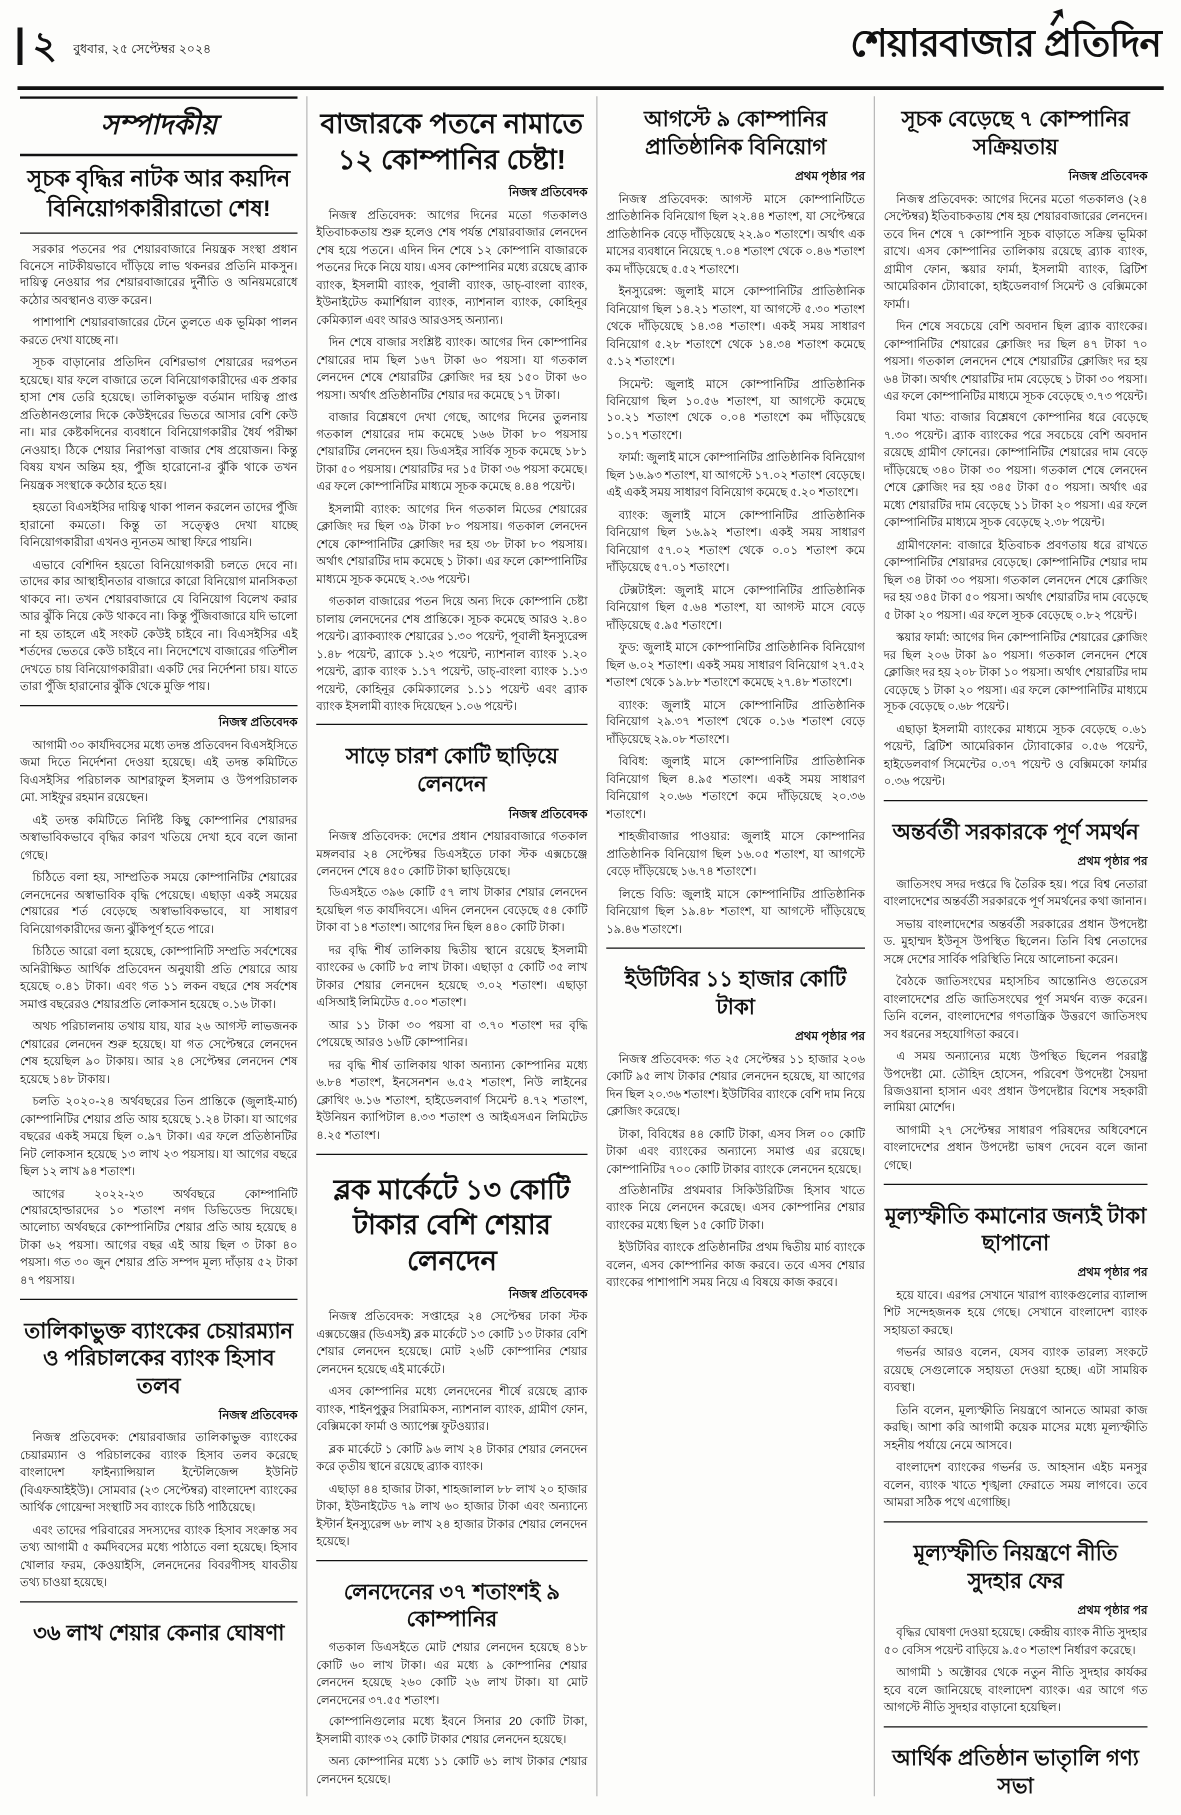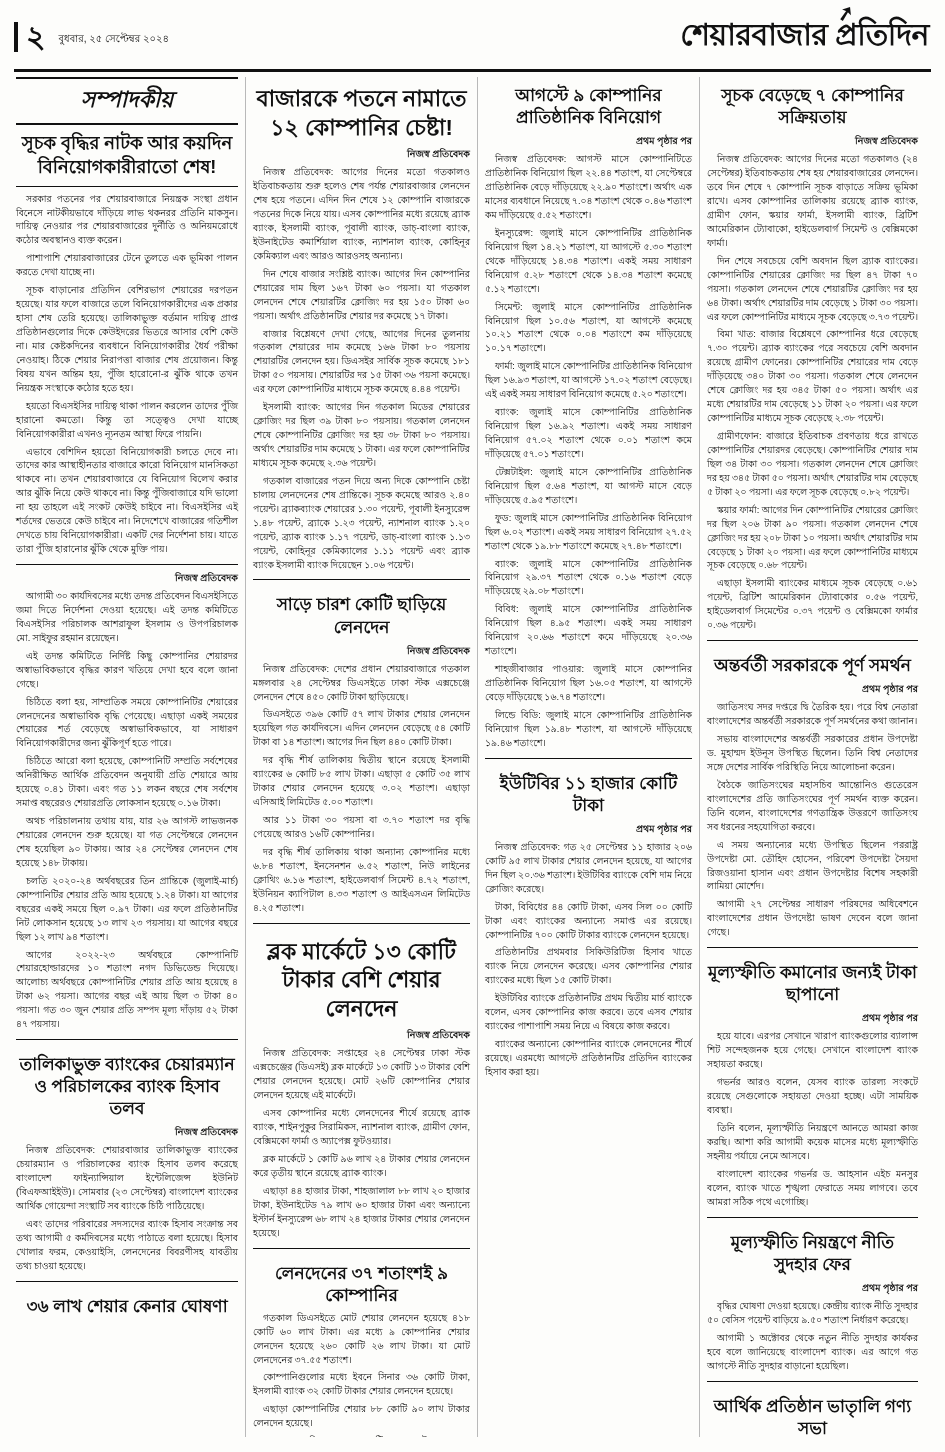--- a/index.html
+++ b/index.html
@@ -204,22 +204,21 @@
         <div class="byline">নিজস্ব প্রতিবেদক</div>
         <p class="body">নিজস্ব প্রতিবেদক: সপ্তাহের ২৪ সেপ্টেম্বর ঢাকা স্টক এক্সচেঞ্জের (ডিএসই) ব্লক মার্কেটে ১৩ কোটি ১৩ টাকার বেশি শেয়ার লেনদেন হয়েছে। মোট ২৬টি কোম্পানির শেয়ার লেনদেন হয়েছে এই মার্কেটে।</p>
         <p class="body">এসব কোম্পানির মধ্যে লেনদেনের শীর্ষে রয়েছে ব্র্যাক ব্যাংক, শাইনপুকুর সিরামিকস, ন্যাশনাল ব্যাংক, গ্রামীণ ফোন, বেক্সিমকো ফার্মা ও অ্যাপেক্স ফুটওয়্যার।</p>
         <p class="body">ব্লক মার্কেটে ১ কোটি ৯৬ লাখ ২৪ টাকার শেয়ার লেনদেন করে তৃতীয় স্থানে রয়েছে ব্র্যাক ব্যাংক।</p>
         <p class="body">এছাড়া ৪৪ হাজার টাকা, শাহজালাল ৮৮ লাখ ২০ হাজার টাকা, ইউনাইটেড ৭৯ লাখ ৬০ হাজার টাকা এবং অন্যান্যে ইস্টার্ন ইনস্যুরেন্স ৬৮ লাখ ২৪ হাজার টাকার শেয়ার লেনদেন হয়েছে।</p>
       </div>
 
       <div class="rule-top">
         <div class="headline">লেনদেনের ৩৭ শতাংশই ৯ কোম্পানির</div>
         <p class="body">গতকাল ডিএসইতে মোট শেয়ার লেনদেন হয়েছে ৪১৮ কোটি ৬০ লাখ টাকা। এর মধ্যে ৯ কোম্পানির শেয়ার লেনদেন হয়েছে ২৬০ কোটি ২৬ লাখ টাকা। যা মোট লেনদেনের ৩৭.৫৫ শতাংশ।</p>
-        <p class="body">কোম্পানিগুলোর মধ্যে ইবনে সিনার ৩৬ কোটি টাকা, ইসলামী ব্যাংক ৩২ কোটি টাকার শেয়ার লেনদেন হয়েছে।</p>
-        <p class="body">এছাড়া কোম্পানিটির শেয়ার ৮৮ কোটি ৯০ লাখ টাকার লেনদেন হয়েছে।</p>
+        <p class="body">কোম্পানিগুলোর মধ্যে ইবনে সিনার 20 কোটি টাকা, ইসলামী ব্যাংক ৩২ কোটি টাকার শেয়ার লেনদেন হয়েছে।</p>
         <p class="body">অন্য কোম্পানির মধ্যে ১১ কোটি ৬১ লাখ টাকার শেয়ার লেনদেন হয়েছে।</p>
       </div>
     </div>
 
     <div class="col">
       <div class="headline">আগস্টে ৯ কোম্পানির প্রাতিষ্ঠানিক বিনিয়োগ</div>
       <div class="byline">প্রথম পৃষ্ঠার পর</div>
       <p class="body">নিজস্ব প্রতিবেদক: আগস্ট মাসে কোম্পানিটিতে প্রাতিষ্ঠানিক বিনিয়োগ ছিল ২২.৪৪ শতাংশ, যা সেপ্টেম্বরে প্রাতিষ্ঠানিক বেড়ে দাঁড়িয়েছে ২২.৯০ শতাংশে। অর্থাৎ এক মাসের ব্যবধানে নিয়েছে ৭.০৪ শতাংশ থেকে ০.৪৬ শতাংশ কম দাঁড়িয়েছে ৫.৫২ শতাংশে।</p>
       <p class="body">ইনস্যুরেন্স: জুলাই মাসে কোম্পানিটির প্রাতিষ্ঠানিক বিনিয়োগ ছিল ১৪.২১ শতাংশ, যা আগস্টে ৫.৩০ শতাংশ থেকে দাঁড়িয়েছে ১৪.৩৪ শতাংশ। একই সময় সাধারণ বিনিয়োগ ৫.২৮ শতাংশে থেকে ১৪.৩৪ শতাংশ কমেছে ৫.১২ শতাংশে।</p>
       <p class="body">সিমেন্ট: জুলাই মাসে কোম্পানিটির প্রাতিষ্ঠানিক বিনিয়োগ ছিল ১০.৫৬ শতাংশ, যা আগস্টে কমেছে ১০.২১ শতাংশ থেকে ০.০৪ শতাংশে কম দাঁড়িয়েছে ১০.১৭ শতাংশে।</p>
@@ -232,21 +231,20 @@
       <p class="body">শাহজীবাজার পাওয়ার: জুলাই মাসে কোম্পানির প্রাতিষ্ঠানিক বিনিয়োগ ছিল ১৬.০৫ শতাংশ, যা আগস্টে বেড়ে দাঁড়িয়েছে ১৬.৭৪ শতাংশে।</p>
       <p class="body">লিন্ডে বিডি: জুলাই মাসে কোম্পানিটির প্রাতিষ্ঠানিক বিনিয়োগ ছিল ১৯.৪৮ শতাংশ, যা আগস্টে দাঁড়িয়েছে ১৯.৪৬ শতাংশে।</p>
 
       <div class="rule-top">
         <div class="headline">ইউটিবির ১১ হাজার কোটি টাকা</div>
         <div class="byline">প্রথম পৃষ্ঠার পর</div>
         <p class="body">নিজস্ব প্রতিবেদক: গত ২৫ সেপ্টেম্বর ১১ হাজার ২০৬ কোটি ৯৫ লাখ টাকার শেয়ার লেনদেন হয়েছে, যা আগের দিন ছিল ২০.৩৬ শতাংশ। ইউটিবির ব্যাংকে বেশি দাম নিয়ে ক্লোজিং করেছে।</p>
         <p class="body">টাকা, বিবিধের ৪৪ কোটি টাকা, এসব সিল ০০ কোটি টাকা এবং ব্যাংকের অন্যান্যে সমাপ্ত এর রয়েছে। কোম্পানিটির ৭০০ কোটি টাকার ব্যাংকে লেনদেন হয়েছে।</p>
         <p class="body">প্রতিষ্ঠানটির প্রথমবার সিকিউরিটিজ হিসাব খাতে ব্যাংক নিয়ে লেনদেন করেছে। এসব কোম্পানির শেয়ার ব্যাংকের মধ্যে ছিল ১৫ কোটি টাকা।</p>
         <p class="body">ইউটিবির ব্যাংকে প্রতিষ্ঠানটির প্রথম দ্বিতীয় মার্চ ব্যাংকে বলেন, এসব কোম্পানির কাজ করবে। তবে এসব শেয়ার ব্যাংকের পাশাপাশি সময় নিয়ে এ বিষয়ে কাজ করবে।</p>
-        <p class="body">ব্যাংকের অন্যান্যে কোম্পানির ব্যাংকে লেনদেনের শীর্ষে রয়েছে। এরমধ্যে আগস্টে প্রতিষ্ঠানটির প্রতিদিন ব্যাংকের হিসাব করা হয়।</p>
       </div>
     </div>
 
     <div class="col">
       <div class="headline">সূচক বেড়েছে ৭ কোম্পানির সক্রিয়তায়</div>
       <div class="byline">নিজস্ব প্রতিবেদক</div>
       <p class="body">নিজস্ব প্রতিবেদক: আগের দিনের মতো গতকালও (২৪ সেপ্টেম্বর) ইতিবাচকতায় শেষ হয় শেয়ারবাজারের লেনদেন। তবে দিন শেষে ৭ কোম্পানি সূচক বাড়াতে সক্রিয় ভূমিকা রাখে। এসব কোম্পানির তালিকায় রয়েছে ব্র্যাক ব্যাংক, গ্রামীণ ফোন, স্কয়ার ফার্মা, ইসলামী ব্যাংক, ব্রিটিশ আমেরিকান ট্যোবাকো, হাইডেলবার্গ সিমেন্ট ও বেক্সিমকো ফার্মা।</p>
       <p class="body">দিন শেষে সবচেয়ে বেশি অবদান ছিল ব্র্যাক ব্যাংকের। কোম্পানিটির শেয়ারের ক্লোজিং দর ছিল ৪৭ টাকা ৭০ পয়সা। গতকাল লেনদেন শেষে শেয়ারটির ক্লোজিং দর হয় ৬৪ টাকা। অর্থাৎ শেয়ারটির দাম বেড়েছে ১ টাকা ৩০ পয়সা। এর ফলে কোম্পানিটির মাধ্যমে সূচক বেড়েছে ৩.৭৩ পয়েন্ট।</p>
       <p class="body">বিমা খাত: বাজার বিশ্লেষণে কোম্পানির ধরে বেড়েছে ৭.৩০ পয়েন্ট। ব্র্যাক ব্যাংকের পরে সবচেয়ে বেশি অবদান রয়েছে গ্রামীণ ফোনের। কোম্পানিটির শেয়ারের দাম বেড়ে দাঁড়িয়েছে ৩৪০ টাকা ৩০ পয়সা। গতকাল শেষে লেনদেন শেষে ক্লোজিং দর হয় ৩৪৫ টাকা ৫০ পয়সা। অর্থাৎ এর মধ্যে শেয়ারটির দাম বেড়েছে ১১ টাকা ২০ পয়সা। এর ফলে কোম্পানিটির মাধ্যমে সূচক বেড়েছে ২.৩৮ পয়েন্ট।</p>
       <p class="body">গ্রামীণফোন: বাজারে ইতিবাচক প্রবণতায় ধরে রাখতে কোম্পানিটির শেয়ারদর বেড়েছে। কোম্পানিটির শেয়ার দাম ছিল ৩৪ টাকা ৩০ পয়সা। গতকাল লেনদেন শেষে ক্লোজিং দর হয় ৩৪৫ টাকা ৫০ পয়সা। অর্থাৎ শেয়ারটির দাম বেড়েছে ৫ টাকা ২০ পয়সা। এর ফলে সূচক বেড়েছে ০.৮২ পয়েন্ট।</p>

